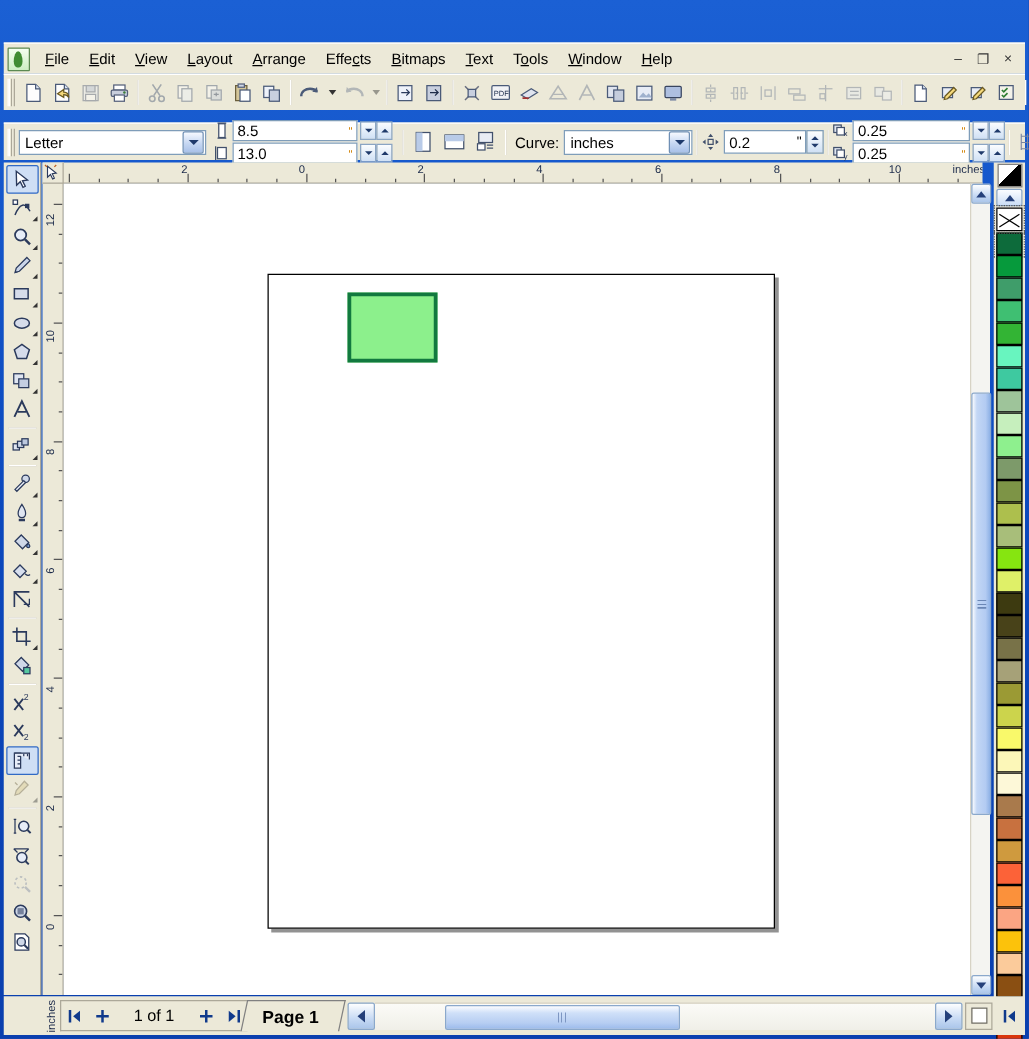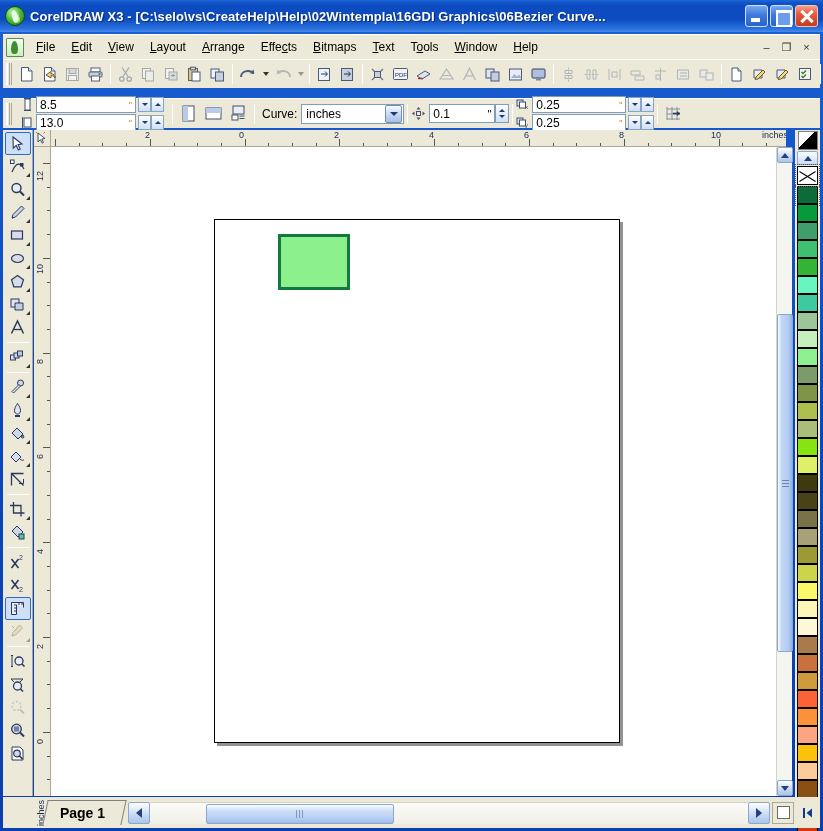--- a/index.html
+++ b/index.html
@@ -296,32 +296,20 @@
     display:flex; align-items:center; justify-content:center; flex:0 0 auto; margin-left:2px;
   }
   .sq-inner{ width:13px; height:13px; border:1px solid #6d6a5e; background:#fff;}
   .statusbar .tail{ width:24px; height:25px; display:flex; align-items:center; justify-content:center; flex:0 0 auto;}
 </style>
 </head>
 <body>
 
 <div class="app">
 
-  <div class="titlebar">
-    <div class="title-icon"></div>
-    <div class="title-text">CorelDRAW X3 - [C:\selo\vs\CreateHelp\Help\02Wintempla\16GDI Graphics\06Bezier Curve...</div>
-    <div class="wbtns">
-      <div class="wbtn min"></div>
-      <div class="wbtn max"></div>
-      <div class="wbtn close">
-          <i class="x1"></i>
-          <i class="x2"></i>
-        </div>
-    </div>
-  </div>
 
   <div class="menubar">
     <div class="menu-doc-icon"></div>
     <div class="mi"><u>F</u>ile</div>
     <div class="mi"><u>E</u>dit</div>
     <div class="mi"><u>V</u>iew</div>
     <div class="mi"><u>L</u>ayout</div>
     <div class="mi"><u>A</u>rrange</div>
     <div class="mi">Effe<u>c</u>ts</div>
     <div class="mi"><u>B</u>itmaps</div>
@@ -567,20 +555,26 @@
         </svg>
     </div>
 
     <div class="tsep"></div>
 
   </div>
 
   <div class="tbrow r2">
     <div class="grip"></div>
 
+    <div class="combo" style="width:150px">
+      <span class="txt">Letter</span>
+      <span class="drop">
+          <i class="chev"></i>
+        </span>
+    </div>
 
     <div style="display:flex;flex-direction:column;gap:1px;margin-left:6px;flex:0 0 auto;">
       <div style="display:flex;align-items:center;gap:2px;">
         <svg width="13" height="15" viewBox="0 0 13 15">
             <rect x="4" y="2" width="5" height="11" fill="#fff" stroke="#41506c"></rect>
             <path d="M3 1.5h7M3 13.5h7" stroke="#41506c"></path>
           </svg>
         <div class="spinbox" style="width:100px">
           <span class="v">8.5</span>
           <span class="u">"</span>
@@ -646,21 +640,21 @@
         </span>
     </div>
 
     <div class="tsep"></div>
 
     <svg width="15" height="15" viewBox="0 0 15 15" style="flex:0 0 auto">
       <path d="M7.5 1l2 2.5h-4zM7.5 14l2-2.5h-4zM1 7.5l2.5-2v4zM14 7.5l-2.5-2v4z" fill="#41506c"></path>
       <rect x="5.5" y="5.5" width="4" height="4" fill="none" stroke="#41506c"></rect>
     </svg>
     <div class="spinbox" style="width:66px;height:19px;margin-left:3px">
-      <span class="v">0.1</span>
+      <span class="v">0.2</span>
       <span class="u" style="color:#000;font-size:11px">"</span>
     </div>
     <div class="updown">
       <i class="chev-sm-u"></i>
         <i class="chev-sm-d"></i>
     </div>
 
     <div class="tsep"></div>
 
     <div style="display:flex;flex-direction:column;gap:1px;flex:0 0 auto;">
@@ -1047,20 +1041,45 @@
         <div class="sw" title="#8a4f12" style="background: rgb(138, 79, 18);"></div>
         <div class="sw" title="#a81408" style="background: rgb(168, 20, 8);"></div>
         <div class="sw" title="#d9360c" style="background: rgb(217, 54, 12);"></div>
       </div>
 
   </div>
 
   <div class="statusbar">
     <div class="vlabel">inches</div>
 
+    <div class="navgrp">
+      <div class="navbtn">
+        <svg width="12" height="12" viewBox="0 0 12 12">
+            <path d="M2 1v10" stroke="#103a8c" stroke-width="2"></path>
+            <path d="M10 1.5L4.5 6l5.5 4.5z" fill="#103a8c"></path>
+          </svg>
+      </div>
+      <div class="navbtn">
+        <svg width="12" height="12" viewBox="0 0 12 12">
+            <path d="M6 1v10M1 6h10" stroke="#103a8c" stroke-width="2"></path>
+          </svg>
+      </div>
+      <div class="pgcount">1 of 1</div>
+      <div class="navbtn">
+        <svg width="12" height="12" viewBox="0 0 12 12">
+            <path d="M6 1v10M1 6h10" stroke="#103a8c" stroke-width="2"></path>
+          </svg>
+      </div>
+      <div class="navbtn">
+        <svg width="12" height="12" viewBox="0 0 12 12">
+            <path d="M10 1v10" stroke="#103a8c" stroke-width="2"></path>
+            <path d="M2 1.5L7.5 6 2 10.5z" fill="#103a8c"></path>
+          </svg>
+      </div>
+    </div>
 
     <div class="pagetab">
       <span>Page 1</span>
     </div>
 
     <div class="hscrollwrap">
       <div class="hsb-btn">
           <i class="chev-l"></i>
         </div>
       <div class="htrack">

